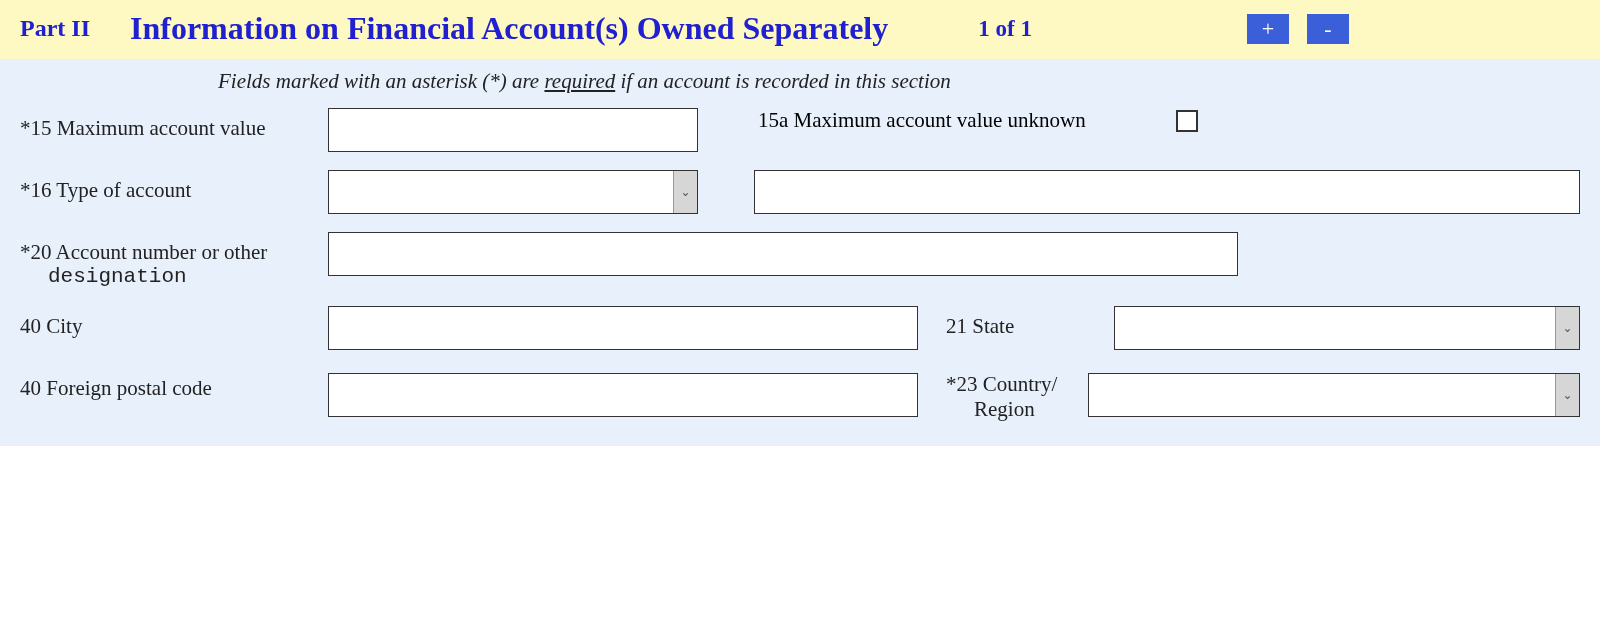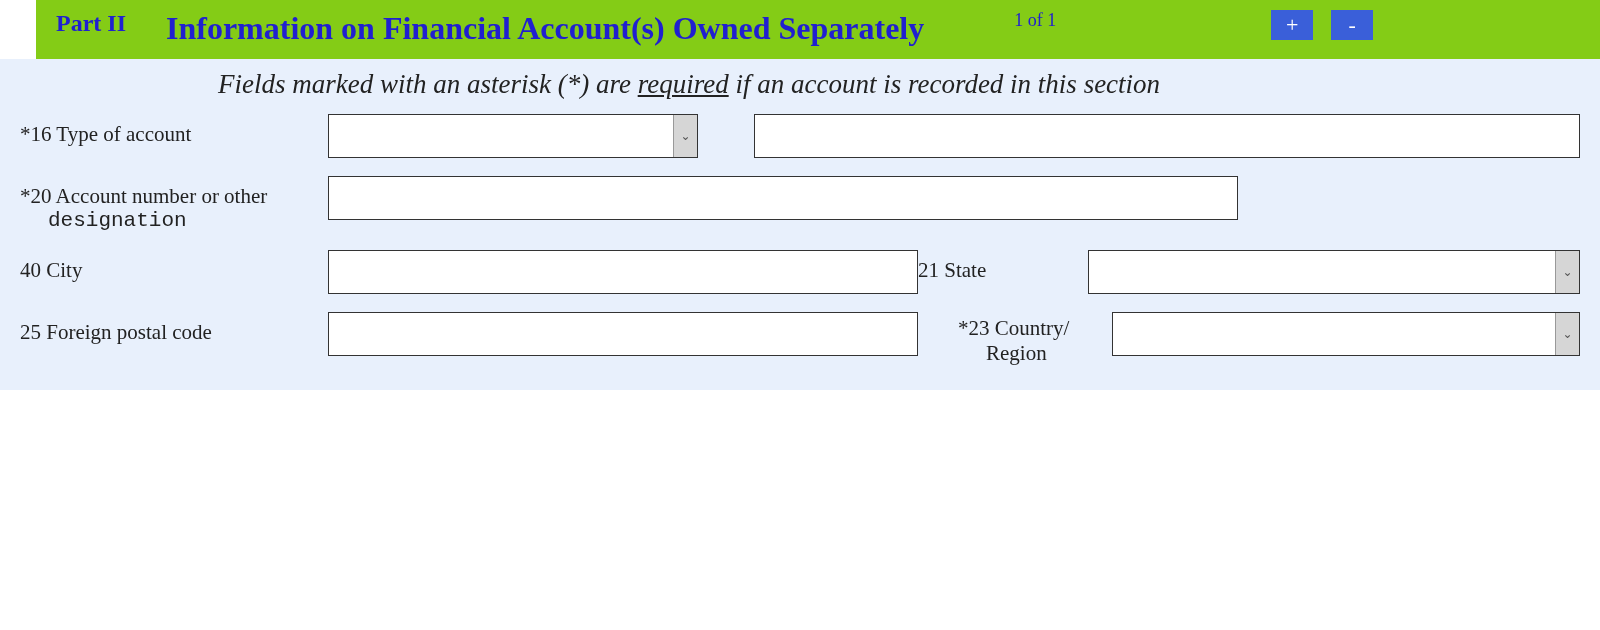--- a/index.html
+++ b/index.html
@@ -6,39 +6,39 @@
   body {
     margin: 0;
     padding: 0;
     font-family: "Times New Roman", Times, serif;
     font-size: 21px;
     background: #ffffff;
     width: 1600px;
   }
   .header-row {
     display: flex;
+    align-items: center;
     padding: 10px 20px 12px 20px;
-    background: #84cc16;
-    margin-left: 36px;
+    background: #fef9c3;
   }
   .part-label {
     color: #2020d0;
     font-weight: bold;
     font-size: 24px;
     margin-right: 40px;
   }
   .part-title {
     color: #2020d0;
     font-weight: bold;
     font-size: 32px;
   }
   .pager {
     color: #2020d0;
-    font-weight: normal;
-    font-size: 18px;
+    font-weight: bold;
+    font-size: 23px;
     margin-left: 90px;
   }
   .btn-group {
     margin-left: 215px;
     display: flex;
     gap: 18px;
   }
   .btn {
     width: 42px;
     height: 30px;
@@ -50,21 +50,21 @@
     text-align: center;
     padding: 0;
     font-family: inherit;
   }
   .form-area {
     background: #e8f0fc;
     padding: 10px 20px 20px 20px;
   }
   .instruction {
     font-style: italic;
-    font-size: 27px;
+    font-size: 21px;
     margin: 0 0 14px 198px;
     color: #222;
   }
   .instruction .req { text-decoration: underline; }
   .row {
     display: flex;
     align-items: flex-start;
     margin-bottom: 18px;
   }
   .label-col {
@@ -138,20 +138,30 @@
     <button class="btn">-</button>
   </div>
 </div>
 
 <div class="form-area">
 
   <p class="instruction">
     <span>Fields marked with an asterisk (*) are </span><span class="req">required</span><span> if an account is recorded in this section</span>
   </p>
 
+  <div class="row">
+    <div class="label-col">*15 Maximum account value</div>
+    <div class="field-col">
+      <input type="text" style="width: 370px;" value="">
+      <div class="row15a">
+        <span class="cb-label">15a Maximum account value unknown</span>
+        <span class="checkbox"></span>
+      </div>
+    </div>
+  </div>
 
   <div class="row">
     <div class="label-col">*16 Type of account</div>
     <div class="field-col" style="gap:56px;">
       <div class="select-wrap" style="width:370px">
         <div class="sel-body"></div>
         <div class="sel-btn">⌄</div>
       </div>
       <input type="text" style="flex: 1 1 0%;" value="">
     </div>
@@ -166,31 +176,31 @@
     <div class="field-col">
       <input type="text" style="width: 910px;" value="">
     </div>
   </div>
 
 
   <div class="row">
     <div class="label-col">40  City</div>
     <div class="field-col" style="gap:0;">
       <input type="text" style="width: 590px;" value="">
-      <div class="mid-label" style="width:170px; ">21 State</div>
+      <div class="mid-label" style="width:196px; padding-left:28px;">21 State</div>
       <div class="select-wrap" style="flex:1">
         <div class="sel-body"></div>
         <div class="sel-btn">⌄</div>
       </div>
     </div>
   </div>
 
   <div class="row" style="margin-bottom:4px;">
-    <div class="label-col">25 Foreign postal code</div>
-    <div class="field-col" style="gap:12px; align-items:flex-start;">
+    <div class="label-col">40 Foreign postal code</div>
+    <div class="field-col" style="gap:0; align-items:center;">
       <input type="text" style="width: 590px;" value="">
       <div class="mid-label" style="width:170px; padding-left:28px; padding-top:4px;">
         <span>*23 Country/</span><br>
         <span style="margin-left:28px;">Region</span>
       </div>
       <div class="select-wrap" style="flex:1">
         <div class="sel-body"></div>
         <div class="sel-btn">⌄</div>
       </div>
     </div>

